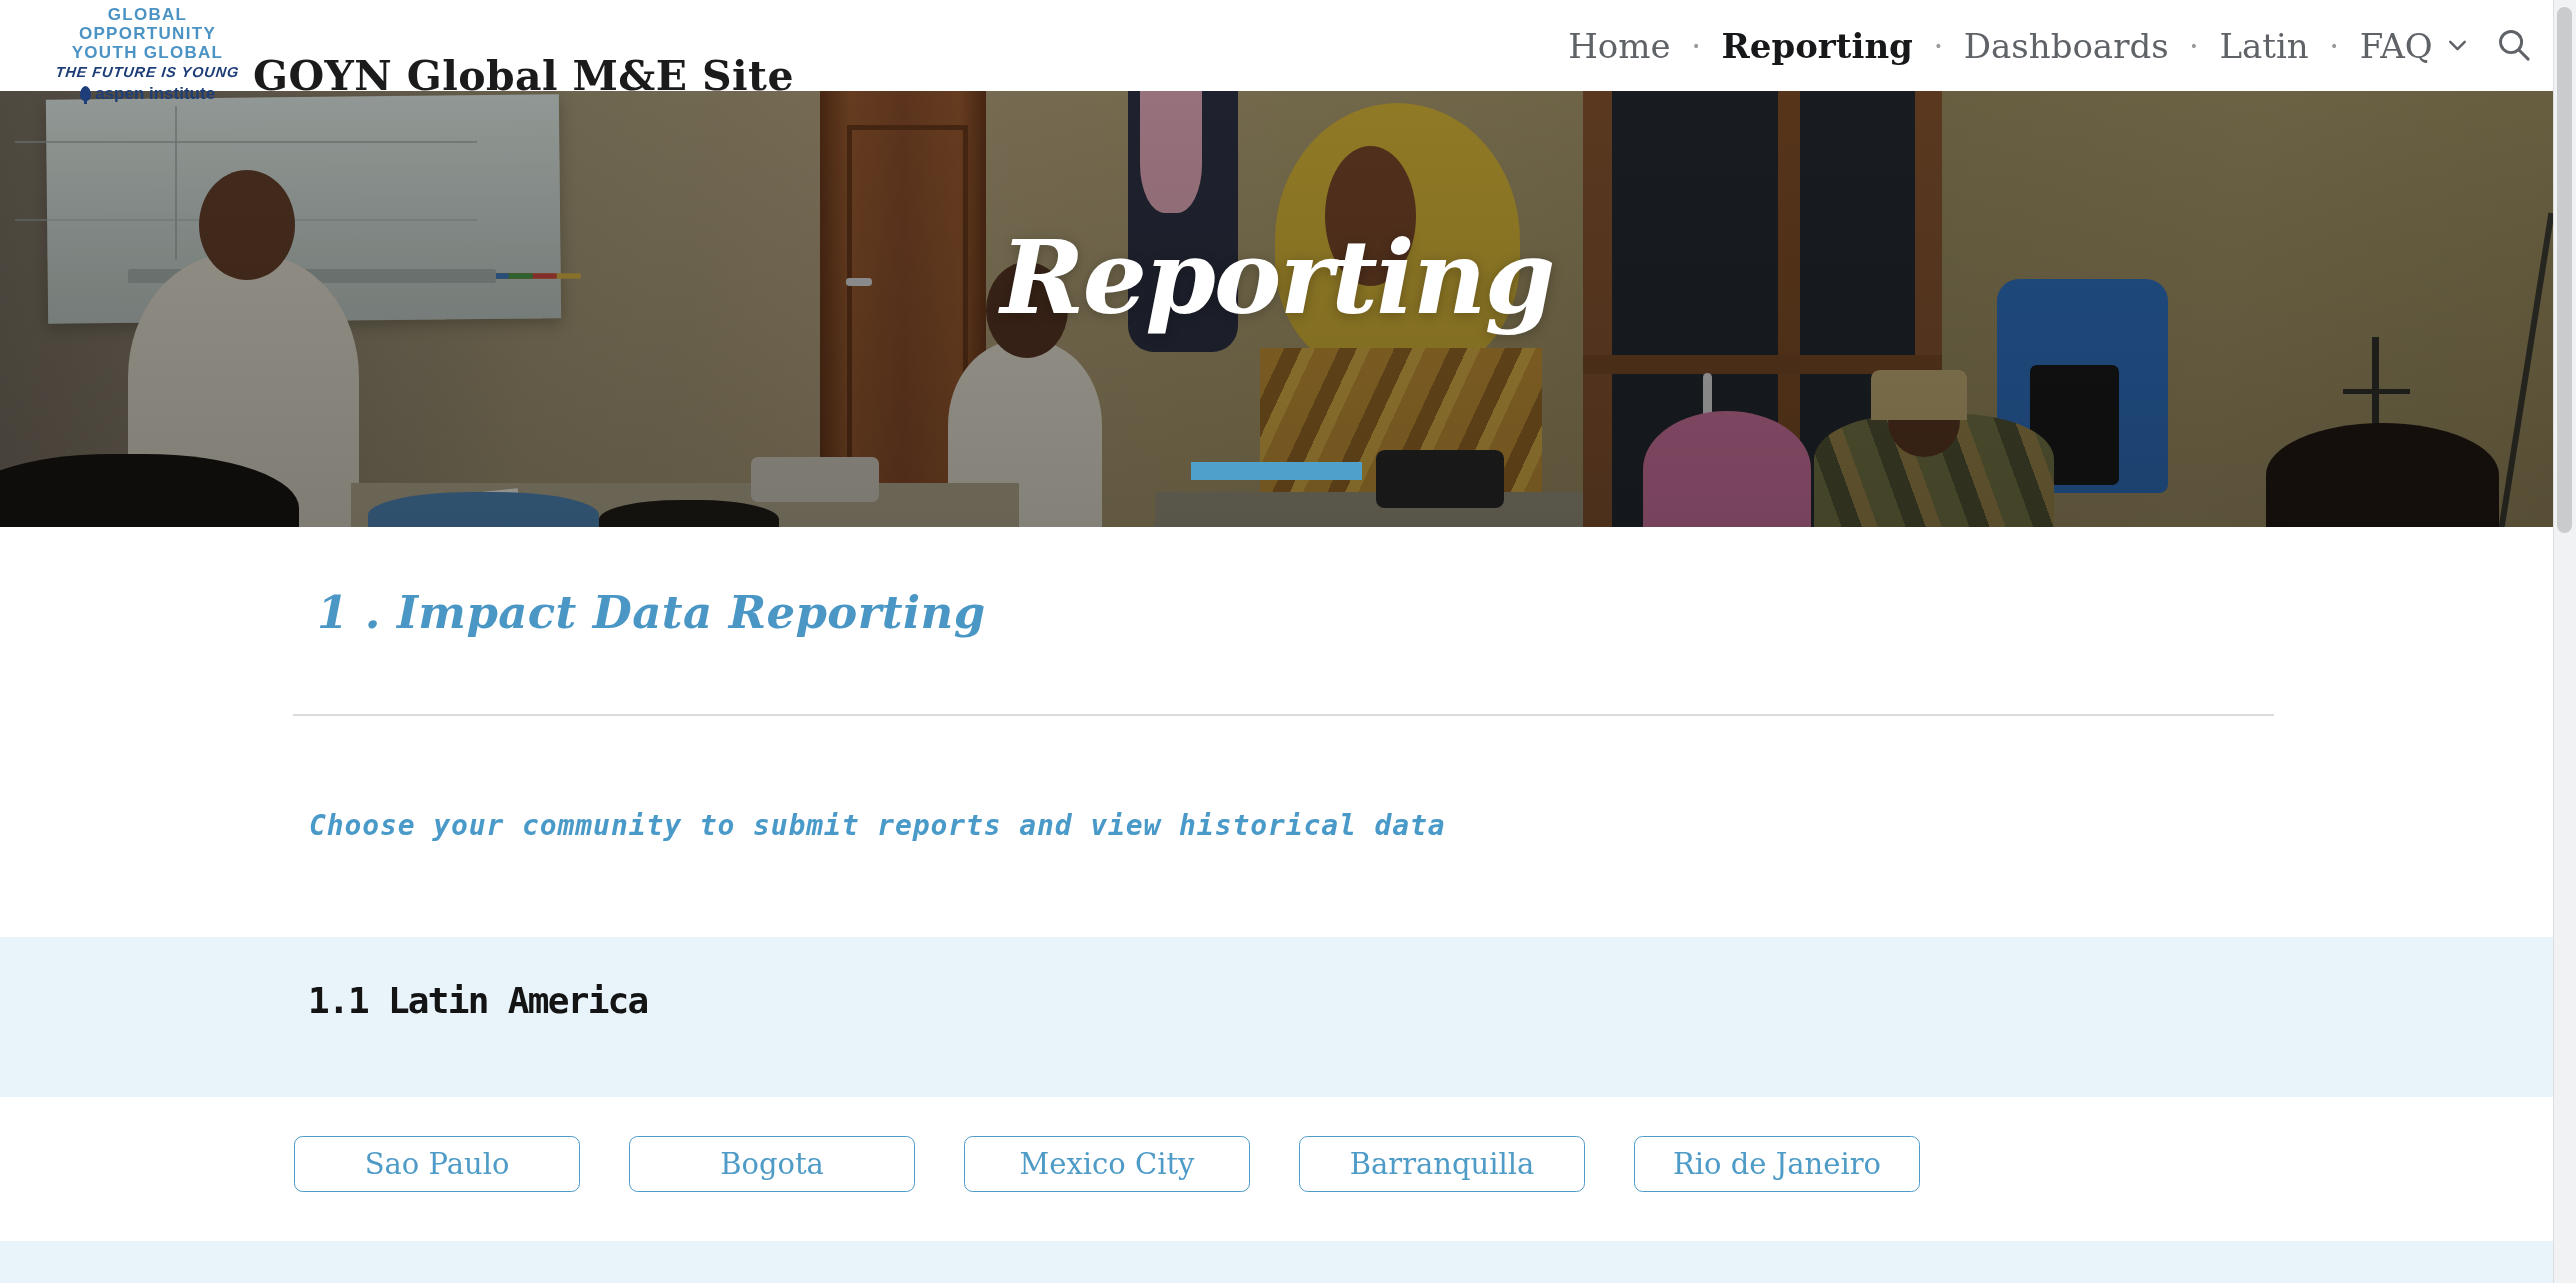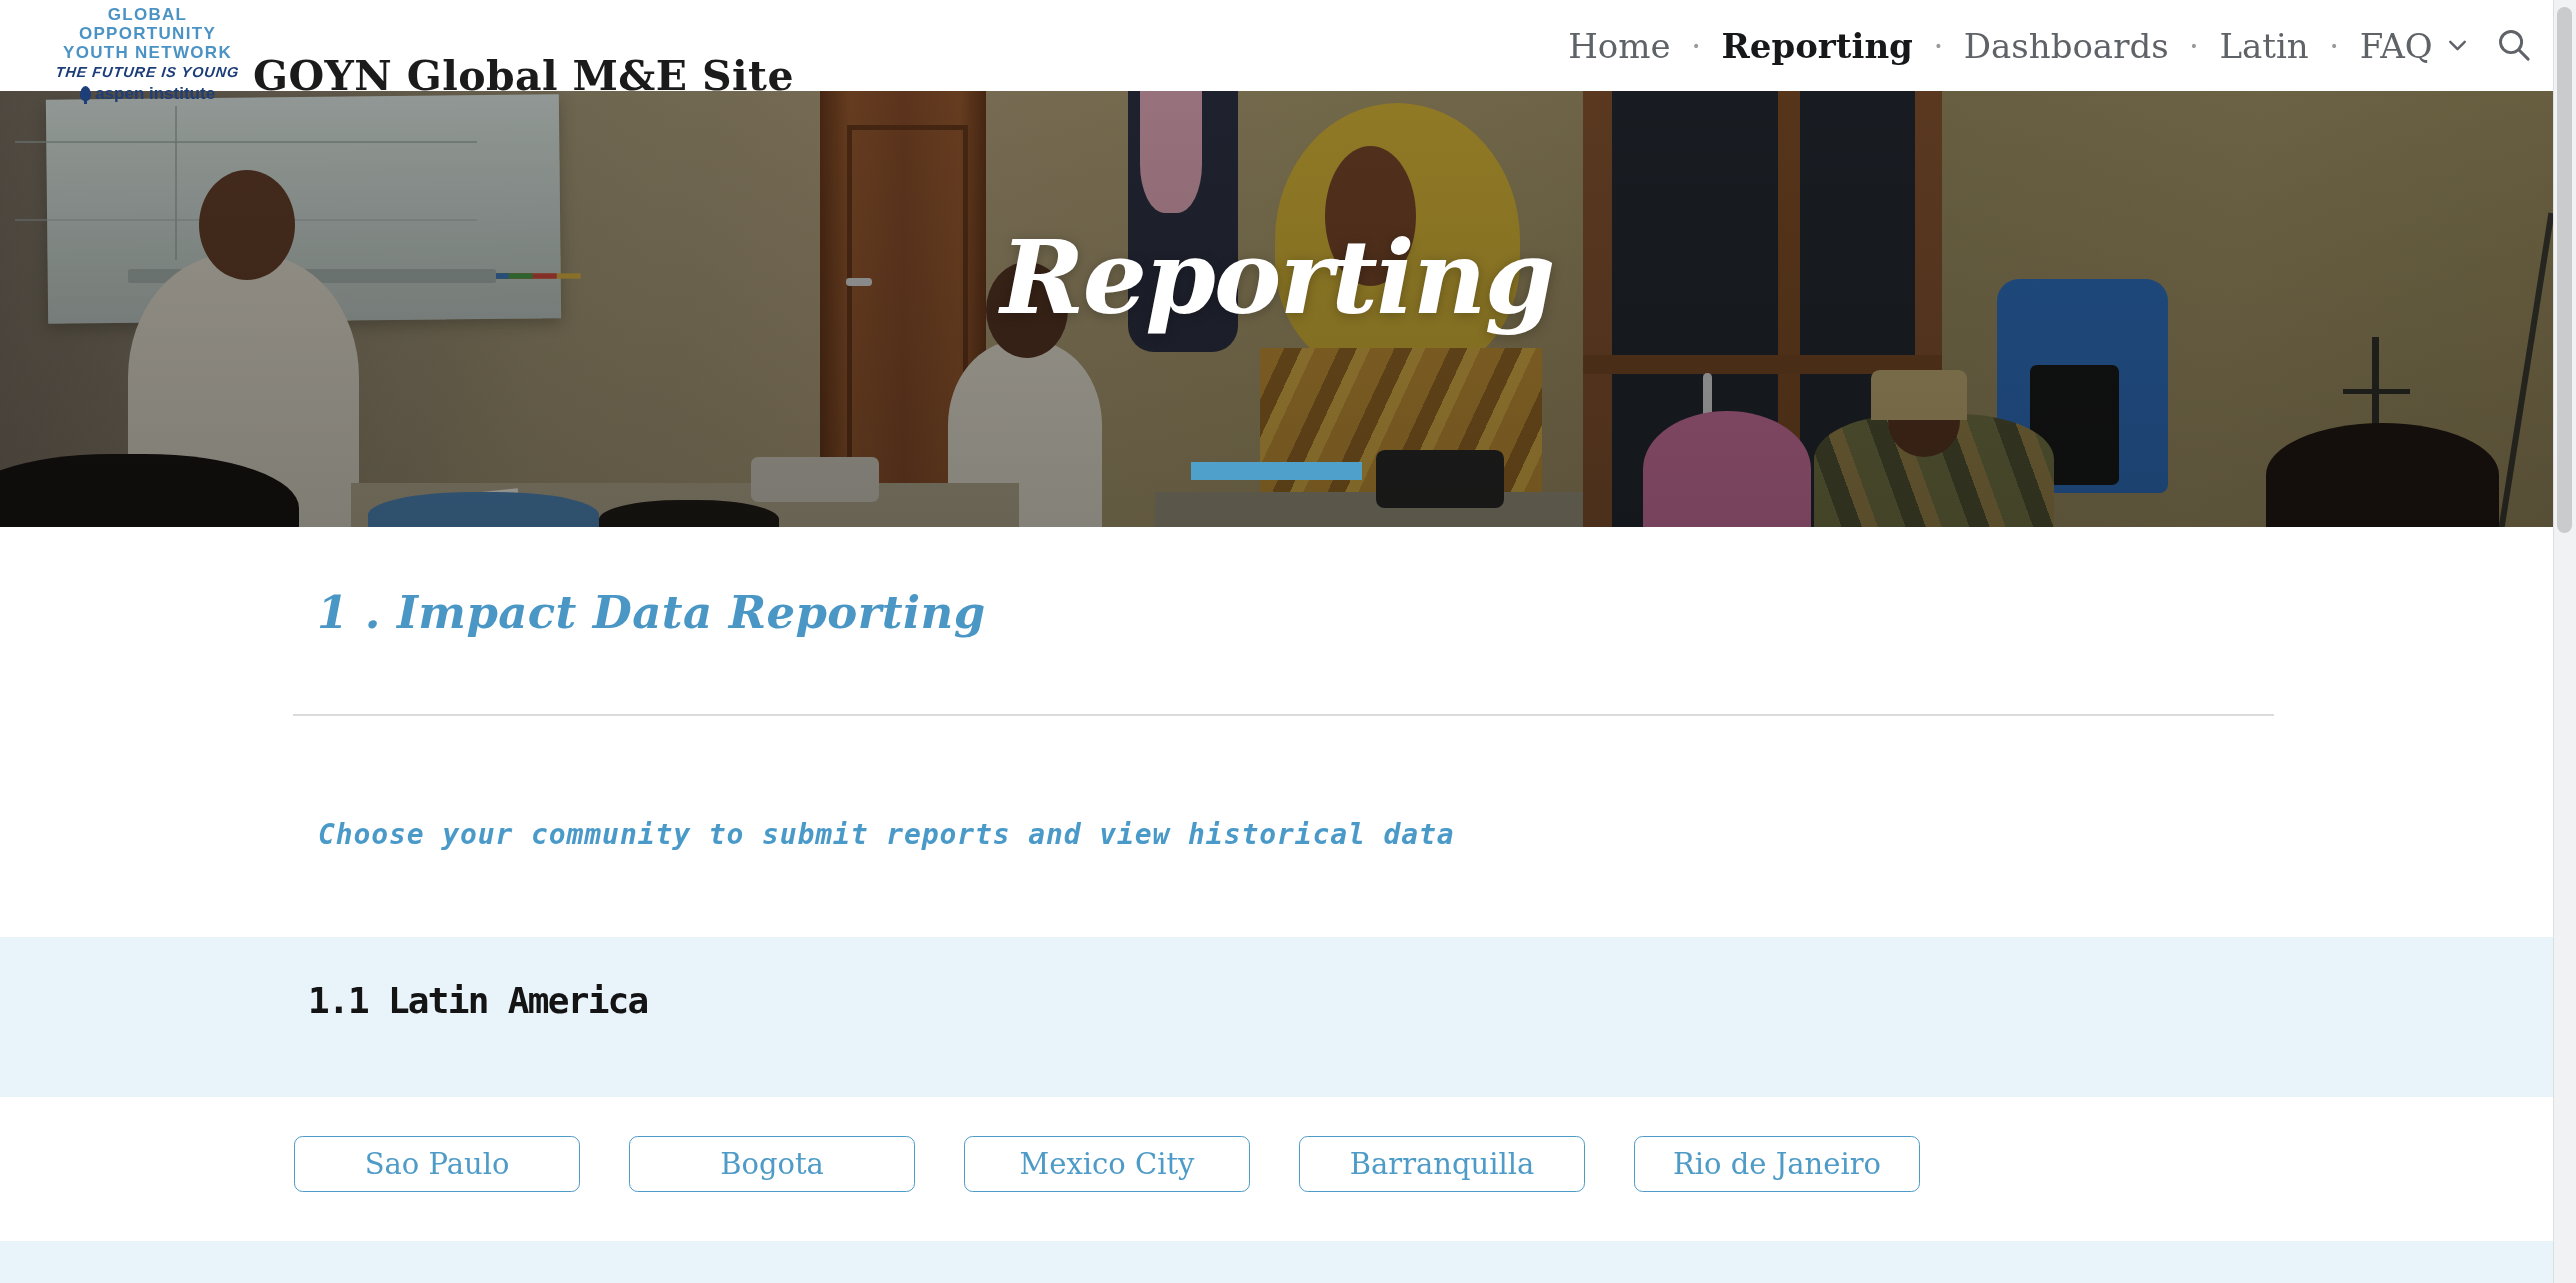--- a/index.html
+++ b/index.html
@@ -86,21 +86,21 @@
      font-size:101px;font-weight:bold;font-style:italic;color:#ffffff;letter-spacing:-1.7px;
      text-shadow:0 1.7px 12px rgba(0,0,0,.25);}
   .hero-bar{position:absolute;left:50%;top:371px;width:171px;height:18px;margin-left:-86px;
      background:#4fa0cb;z-index:3;}
 
   
   .sec-impact{position:absolute;left:0;top:527px;width:2554px;height:410px;background:#ffffff;}
   .impact-heading{position:absolute;left:306px;top:48px;margin:11px;font-size:45px;font-weight:bold;
      font-style:italic;color:#4a97c5;letter-spacing:0.4px;}
   .divider{position:absolute;left:293px;top:187px;width:1981px;height:1.7px;background:#d9dbdd;}
-  .impact-subtitle{position:absolute;left:306px;top:279px;margin:12px;
+  .impact-subtitle{position:absolute;left:306px;top:279px;margin:3px;
      font-family:"DejaVu Sans Mono","Liberation Mono",monospace;font-size:28px;font-weight:bold;
      font-style:italic;color:#4a9ac9;letter-spacing:0.9px;}
   .band-latam{position:absolute;left:0;top:937px;width:2554px;height:160px;background:#e8f3fa;}
   .latam-heading{position:absolute;left:308px;top:43px;margin:0;
      font-family:"DejaVu Sans Mono","Liberation Mono",monospace;font-size:36px;font-weight:bold;
      color:#141414;letter-spacing:-1.7px;}
   .sec-buttons{position:absolute;left:0;top:1097px;width:2554px;height:144px;background:#ffffff;}
   .btn-row{position:absolute;left:294px;top:39px;display:flex;gap:49px;}
   .community-btn{width:286px;height:56px;background:#ffffff;border:1.7px solid #4e9bc7;border-radius:8.6px;
      color:#4e9bc7;font-family:"DejaVu Serif","Liberation Serif",serif;font-size:29px;cursor:pointer;
@@ -115,21 +115,21 @@
 </style>
 </head>
 <body>
 
 <div class="page">
   <div class="content">
 
     <div class="header">
       <a class="logo">
         <div class="logo-l1">GLOBAL OPPORTUNITY</div>
-        <div class="logo-l2">YOUTH NETWORK</div>
+        <div class="logo-l2">YOUTH GLOBAL</div>
         <div class="logo-tagline">THE FUTURE IS YOUNG</div>
         <div class="logo-org">
           <span class="leaf"></span>
           <span>aspen institute</span>
         </div>
       </a>
       <div class="site-title">GOYN Global M&amp;E Site</div>
       <nav class="nav">
         <a>Home</a>
         <span class="dot">·</span>

